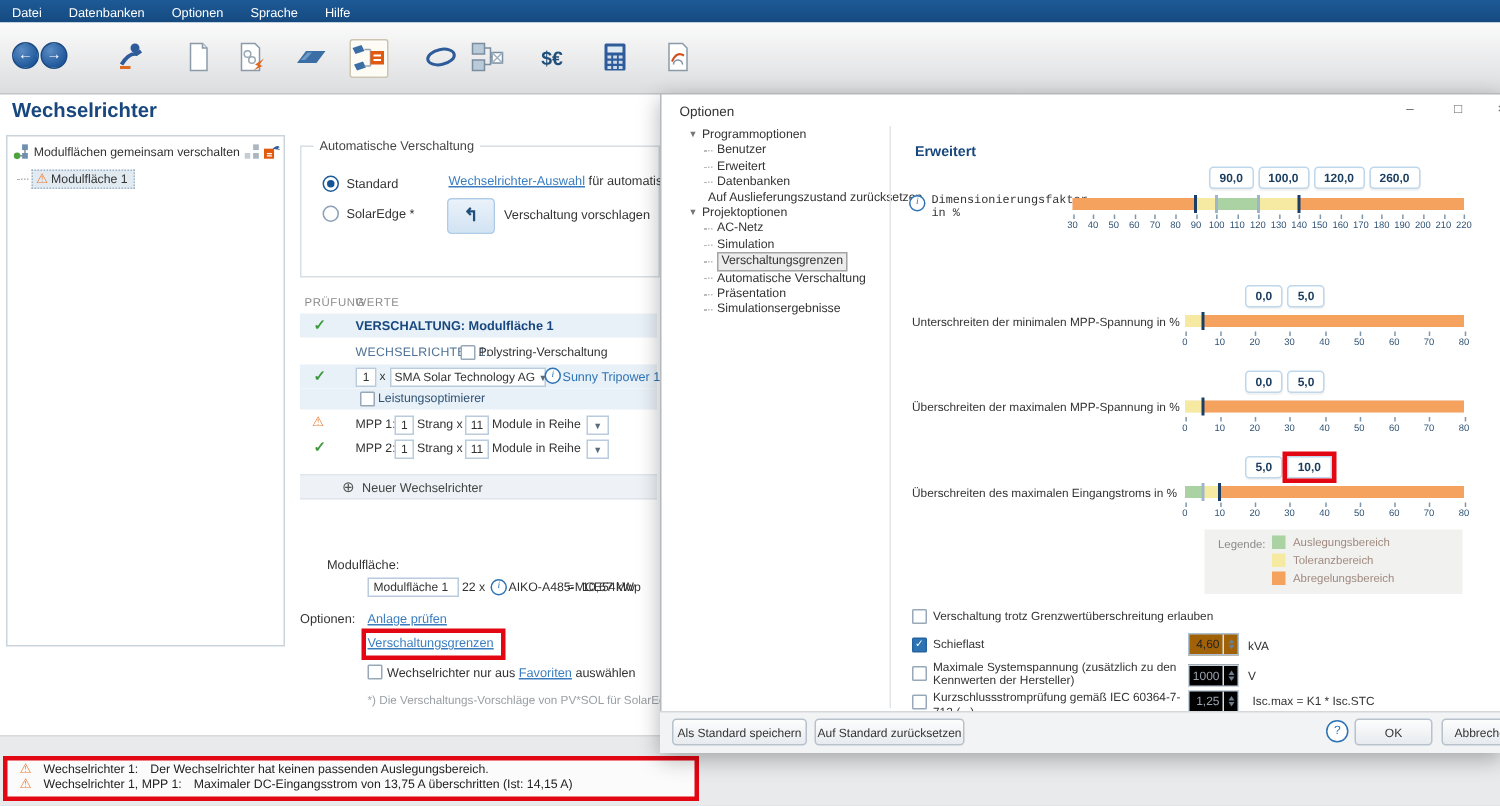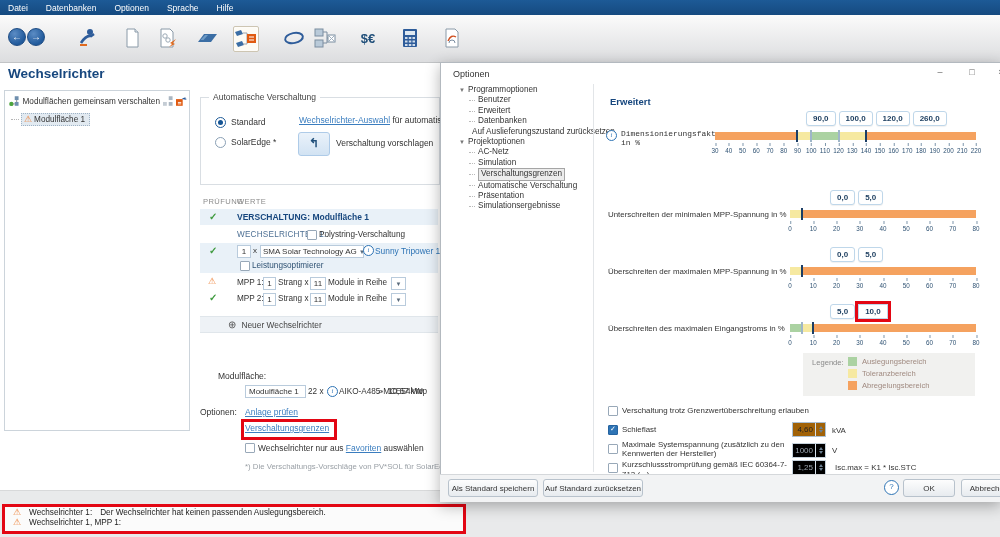--- a/index.html
+++ b/index.html
@@ -330,20 +330,21 @@
   
   <div class="warnbox">
     <div class="warnrow">
       <span class="warn-tri">⚠</span>
       <span>Wechselrichter 1:</span>
       <span>Der Wechselrichter hat keinen passenden Auslegungsbereich.</span>
     </div>
     <div class="warnrow">
       <span class="warn-tri">⚠</span>
       <span>Wechselrichter 1, MPP 1:</span>
+      <span>Maximaler DC-Eingangsstrom von 13,75 A überschritten (Ist: 14,15 A)</span>
     </div>
   </div>
 
   
   <div class="dlg">
     <div class="dlg-title">Optionen</div>
     <span class="wctl" style="left:492px;">–</span>
     <span class="wctl" style="left:524px;">□</span>
     <span class="wctl" style="left:553px;">×</span>
 

